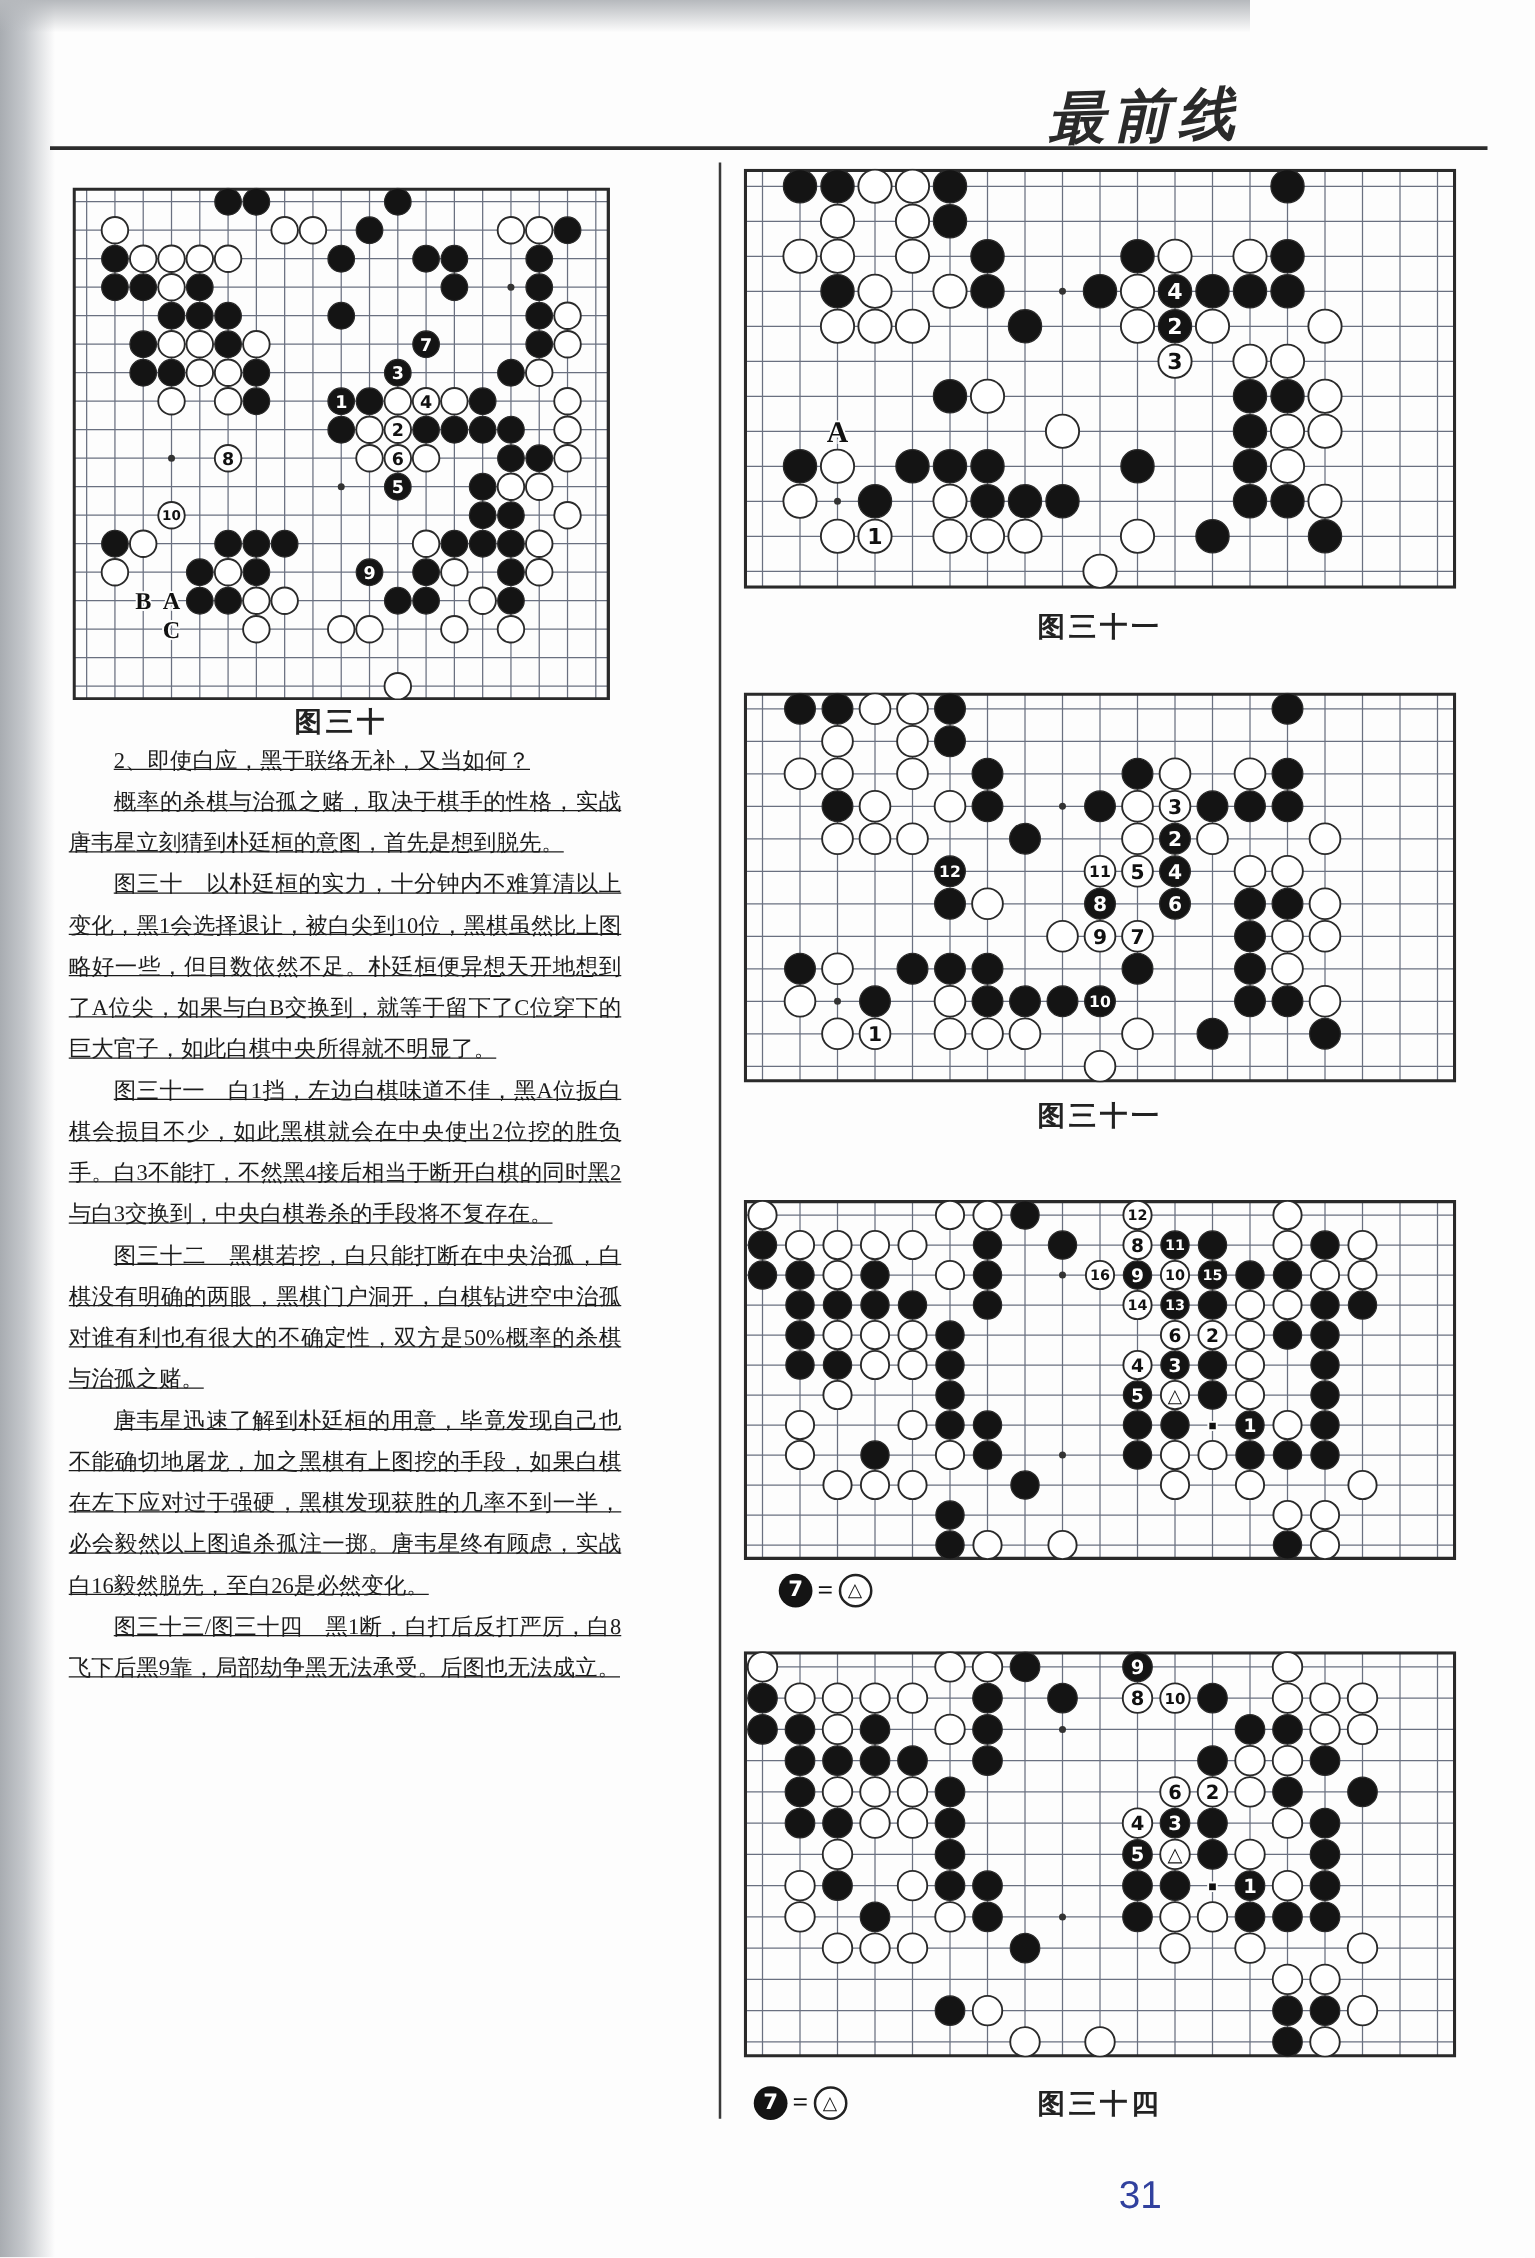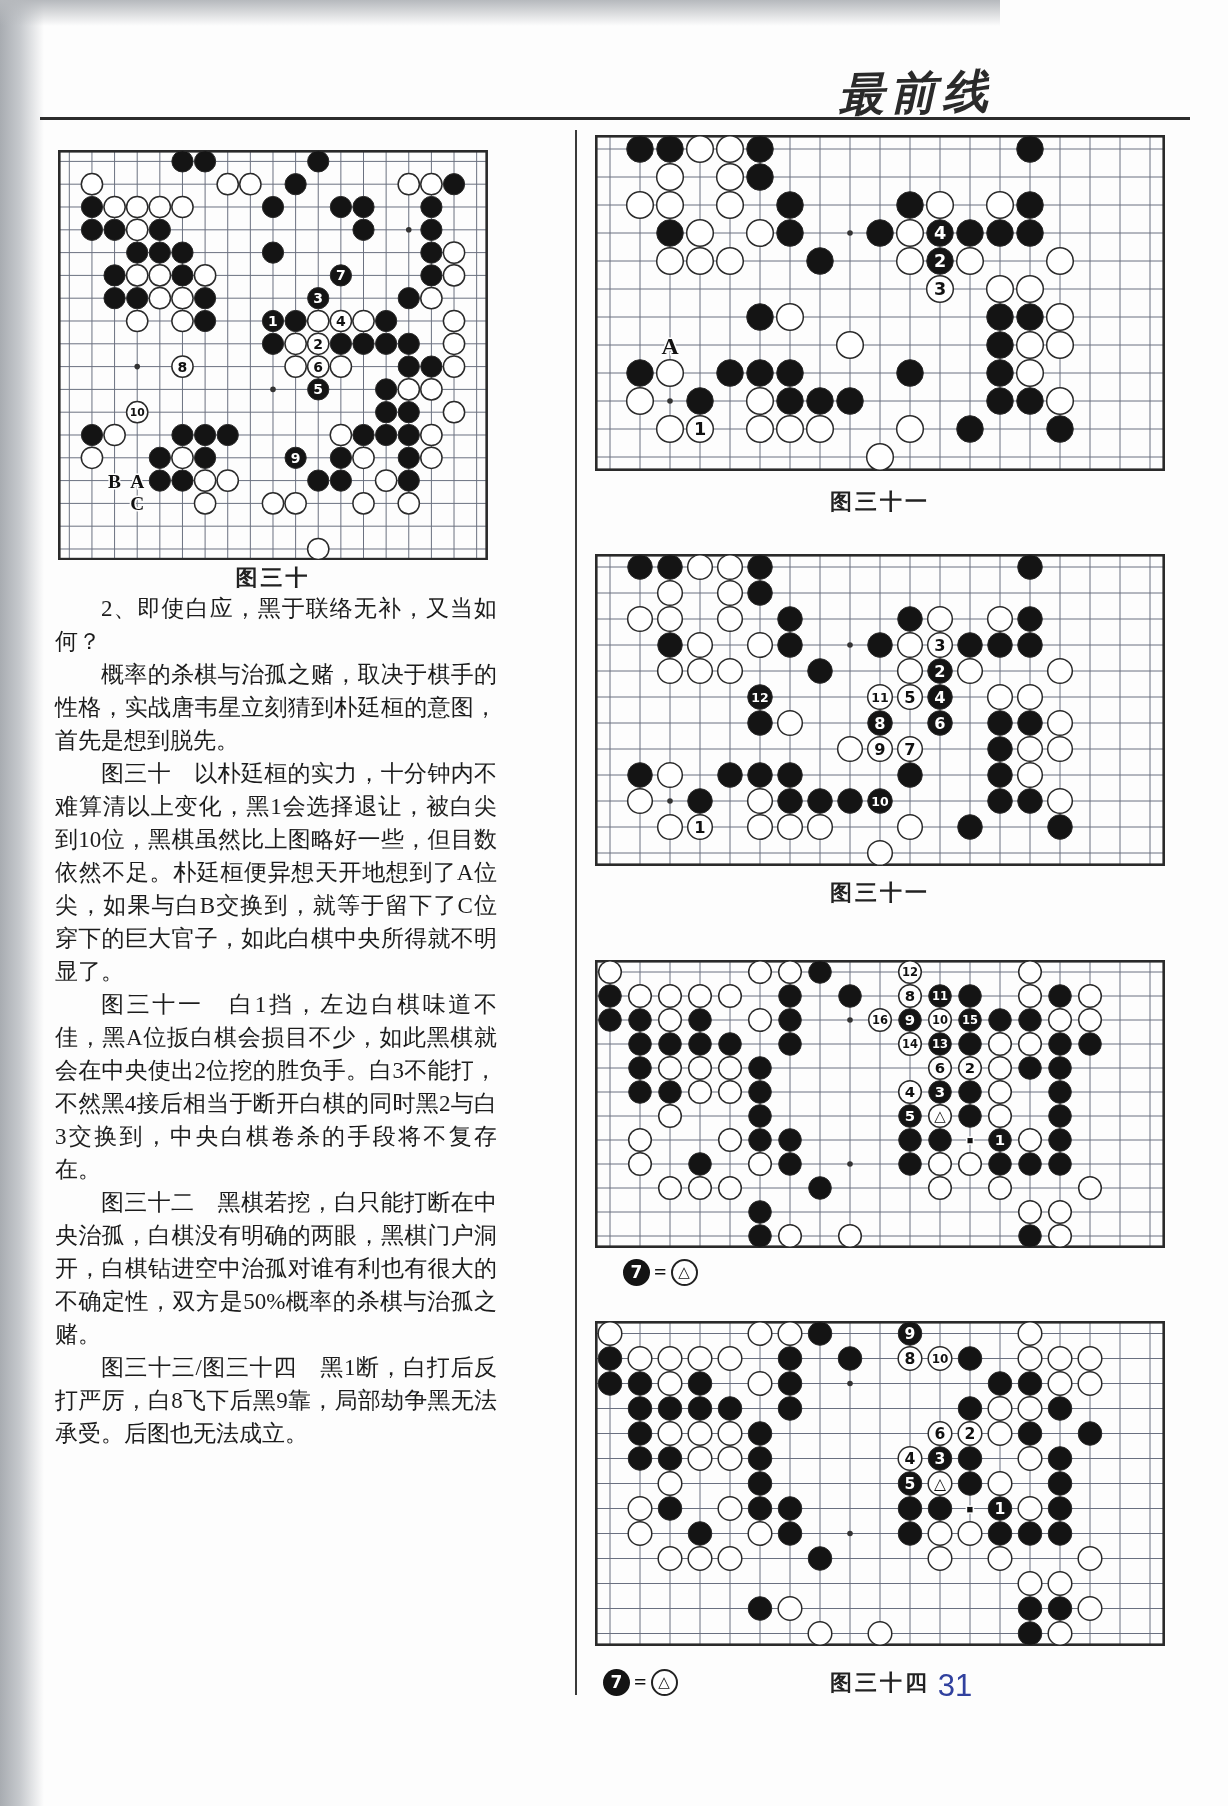--- a/index.html
+++ b/index.html
@@ -30,23 +30,23 @@
   .lr-d34{left:595px;top:1666px;}
   .legend{position:absolute;top:0;display:flex;align-items:center;gap:4px;height:32px;}
   .lr-d33 .legend{left:28px;}
   .lr-d34 .legend{left:8px;}
   .st{display:inline-flex;width:27px;height:27px;border-radius:50%;align-items:center;
         justify-content:center;font-size:17px;font-weight:bold;font-family:"DejaVu Sans",sans-serif;}
   .st-b{background:#141414;color:#ffffff;}
   .st-w{background:#ffffff;border:2px solid #222;color:#111;box-sizing:border-box;font-size:15px;}
   .eq{font-size:22px;font-weight:bold;color:#111;}
   .text-block{position:absolute;left:55px;top:592px;width:442px;text-align:justify;}
-  .text-block p{margin:0;font-size:23px;line-height:33px;text-indent:2em;
-        font-family:"Liberation Serif","DejaVu Serif",serif;color:#1c1c1c;}
-  .page-number{position:absolute;left:895px;top:1668px;width:120px;text-align:center;
+  .text-block p{margin:0;font-size:18px;line-height:33px;text-indent:2em;
+        font-family:"Liberation Serif","DejaVu Serif",serif;color:#1c1c1c;text-decoration:underline;}
+  .page-number{position:absolute;left:895px;top:1738px;width:120px;
         font-size:31px;color:#31419e;font-family:"Liberation Sans","DejaVu Sans",sans-serif;}
   svg{display:block;}
 </style>
 </head>
 <body>
 
 <div class="page">
   <div class="scan-edge-left"></div>
   <div class="scan-edge-top"></div>
 
@@ -228,20 +228,21 @@
       </div>
   </figure>
   <div class="caption cap-d30">图三十</div>
 
   <div class="text-block">
     <p>2、即使白应，黑于联络无补，又当如何？</p>
     <p>概率的杀棋与治孤之赌，取决于棋手的性格，实战唐韦星立刻猜到朴廷桓的意图，首先是想到脱先。</p>
     <p>图三十　以朴廷桓的实力，十分钟内不难算清以上变化，黑1会选择退让，被白尖到10位，黑棋虽然比上图略好一些，但目数依然不足。朴廷桓便异想天开地想到了A位尖，如果与白B交换到，就等于留下了C位穿下的巨大官子，如此白棋中央所得就不明显了。</p>
     <p>图三十一　白1挡，左边白棋味道不佳，黑A位扳白棋会损目不少，如此黑棋就会在中央使出2位挖的胜负手。白3不能打，不然黑4接后相当于断开白棋的同时黑2与白3交换到，中央白棋卷杀的手段将不复存在。</p>
     <p>图三十二　黑棋若挖，白只能打断在中央治孤，白棋没有明确的两眼，黑棋门户洞开，白棋钻进空中治孤对谁有利也有很大的不确定性，双方是50%概率的杀棋与治孤之赌。</p>
+    <p>唐韦星迅速了解到朴廷桓的用意，毕竟发现自己也不能确切地屠龙，加之黑棋有上图挖的手段，如果白棋在左下应对过于强硬，黑棋发现获胜的几率不到一半，必会毅然以上图追杀孤注一掷。唐韦星终有顾虑，实战白16毅然脱先，至白26是必然变化。</p>
     <p>图三十三/图三十四　黑1断，白打后反打严厉，白8飞下后黑9靠，局部劫争黑无法承受。后图也无法成立。</p>
   </div>
 
   <figure class="fig fig-d31" style="margin:0">
     <div>
         <svg width="570" height="336" viewBox="0 0 570 336">
           <line x1="15" y1="2" x2="15" y2="334" stroke="#6a7080" stroke-width="1"></line>
           <line x1="45" y1="2" x2="45" y2="334" stroke="#6a7080" stroke-width="1"></line>
           <line x1="75" y1="2" x2="75" y2="334" stroke="#6a7080" stroke-width="1"></line>
           <line x1="105" y1="2" x2="105" y2="334" stroke="#6a7080" stroke-width="1"></line>

